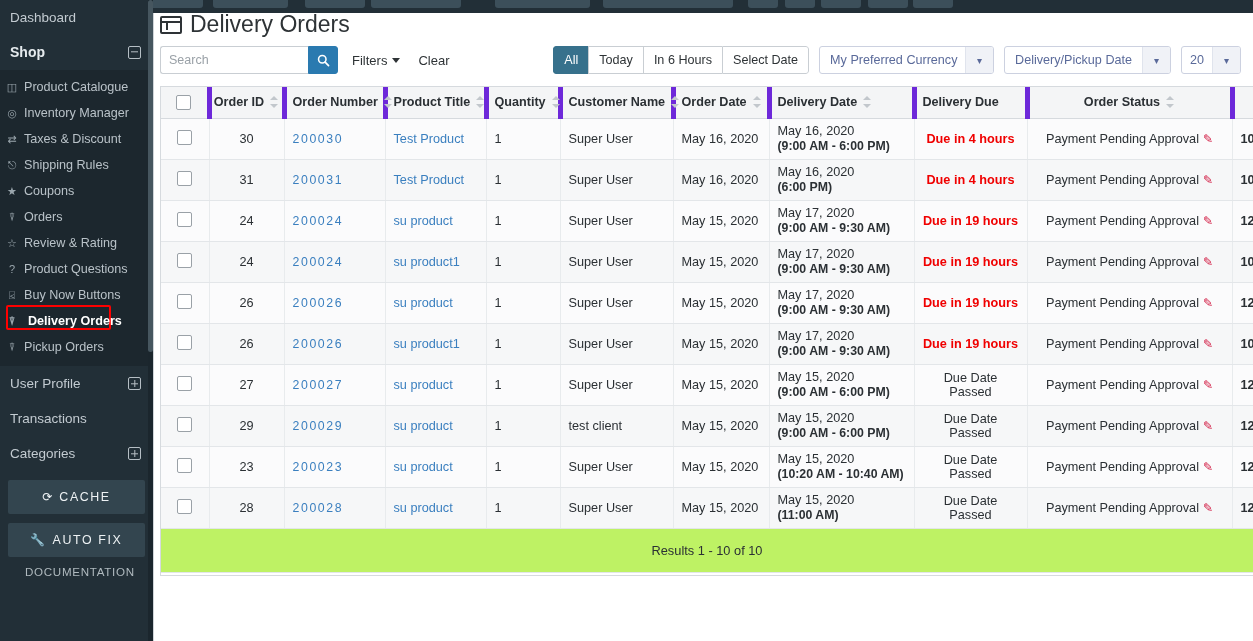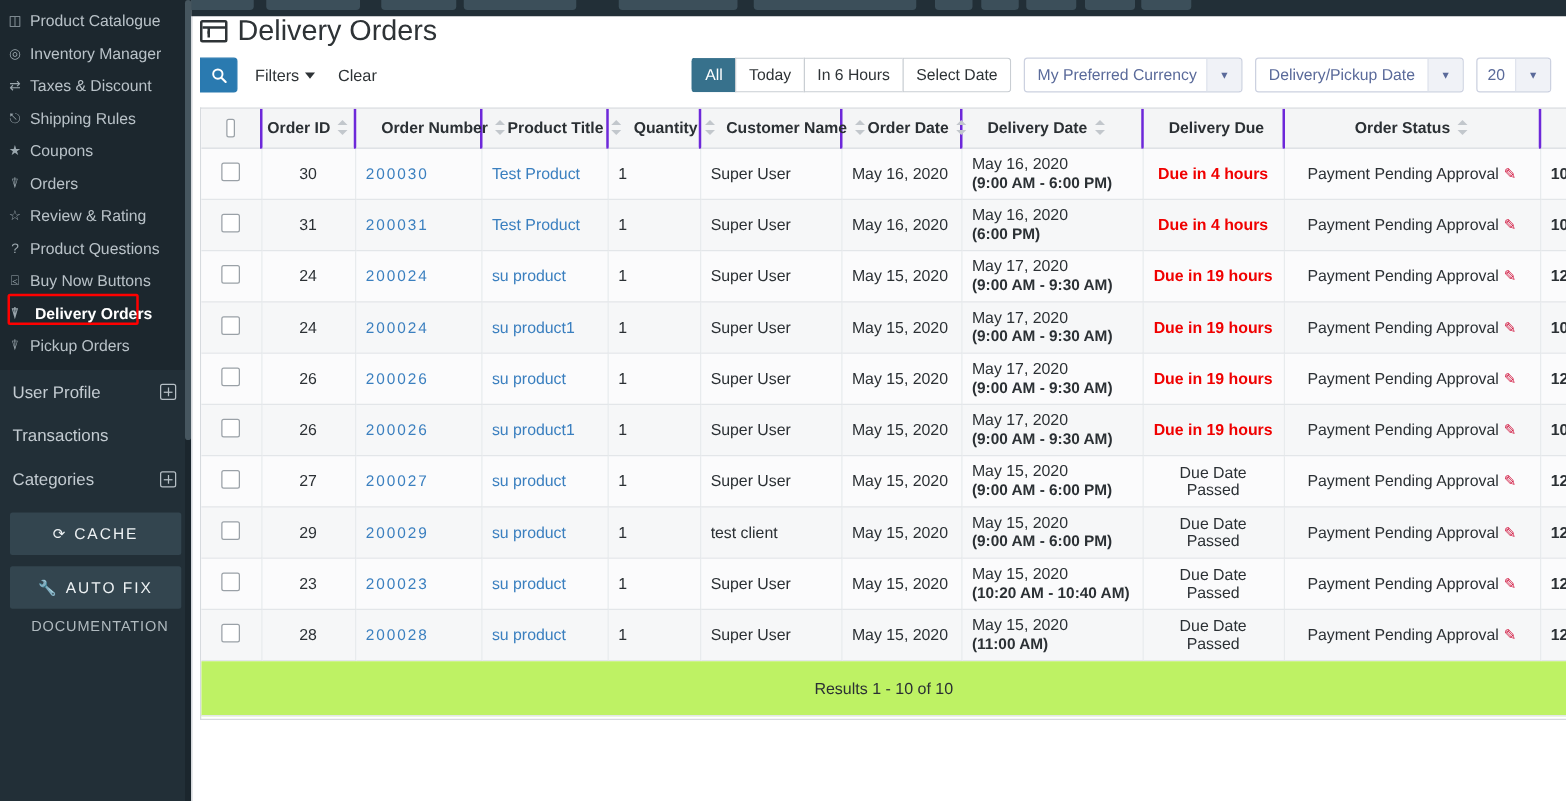--- a/index.html
+++ b/index.html
@@ -165,23 +165,23 @@
   .selectish.w-cur .sel-val { width: 145px; }
   .selectish.w-num .sel-val { padding: 0 8px; }
 
   
   .tablewrap {
     margin: 6px 0 0 6px; border: 1px solid #d6dade; border-right: none;
     height: 490px; overflow: hidden; background: #fff;
   }
   table { border-collapse: collapse; width: 1160px; table-layout: fixed; }
   thead th {
-    background: #f4f5f6; border-bottom: 1px solid #d6dade; border-right: 2px solid #6d28d9;
+    background: #f4f5f6; border-bottom: 1px solid #d6dade; border-right: 5px solid #6d28d9;
     height: 31px; font-size: 12.6px; color: #2b3034; font-weight: bold;
-    padding: 0 20px; text-align: left; white-space: nowrap; vertical-align: middle;
+    padding: 0 6px; text-align: left; white-space: nowrap; vertical-align: middle;
   }
   thead th .hd { display: flex; align-items: center; gap: 6px; }
   thead th.ctr .hd { justify-content: center; }
   .sortg {
     display: inline-block; width: 9px; height: 12px; position: relative; flex: 0 0 9px;
   }
   .sortg::before, .sortg::after {
     content: ""; position: absolute; left: 0; width: 0; height: 0;
     border-left: 4.5px solid transparent; border-right: 4.5px solid transparent;
   }
@@ -233,20 +233,29 @@
     <div class="chip" style="left:668px;width:40px;"></div>
     <div class="chip" style="left:715px;width:40px;"></div>
     <div class="chip" style="left:760px;width:40px;"></div>
   </div>
 
   <div class="sidebar">
     <div class="sb-scrolltrack">
       <div class="sb-scrollthumb"></div>
     </div>
 
+    <div class="sb-top">
+      <div class="sb-item sb-dash">
+        <span>Dashboard</span>
+      </div>
+      <div class="sb-section">
+        <span>Shop</span>
+        <span class="boxglyph"></span>
+      </div>
+    </div>
 
     <div class="sb-group">
       <div class="sb-link">
         <span class="ico">◫</span>
         <span class="lbl">Product Catalogue</span>
       </div>
       <div class="sb-link">
         <span class="ico">◎</span>
         <span class="lbl">Inventory Manager</span>
       </div>
@@ -320,20 +329,21 @@
   <div class="main">
 
     <div class="page-head">
       <span class="grid-icon"></span>
       <span class="page-title">Delivery Orders</span>
     </div>
 
     <div class="toolbar">
       <div class="tb-left">
         <div class="searchbox">
+          <input type="text" placeholder="Search" style="">
           <div class="search-btn">
             <svg viewBox="0 0 16 16">
               <circle cx="6.5" cy="6.5" r="4.6" fill="none" stroke="#ffffff" stroke-width="1.9"></circle>
               <line x1="10" y1="10" x2="14.2" y2="14.2" stroke="#ffffff" stroke-width="2.1" stroke-linecap="round"></line>
             </svg>
           </div>
         </div>
         <div class="tb-txt">
           <span>Filters</span>
           <span class="caret"></span>

